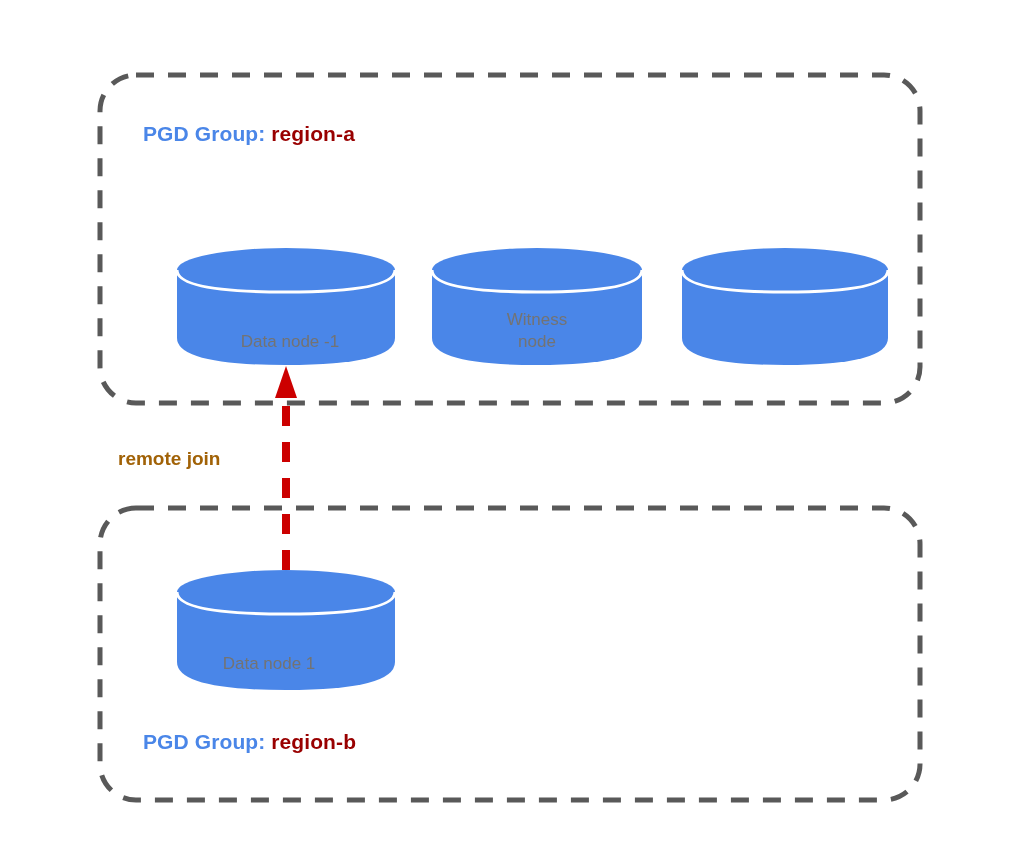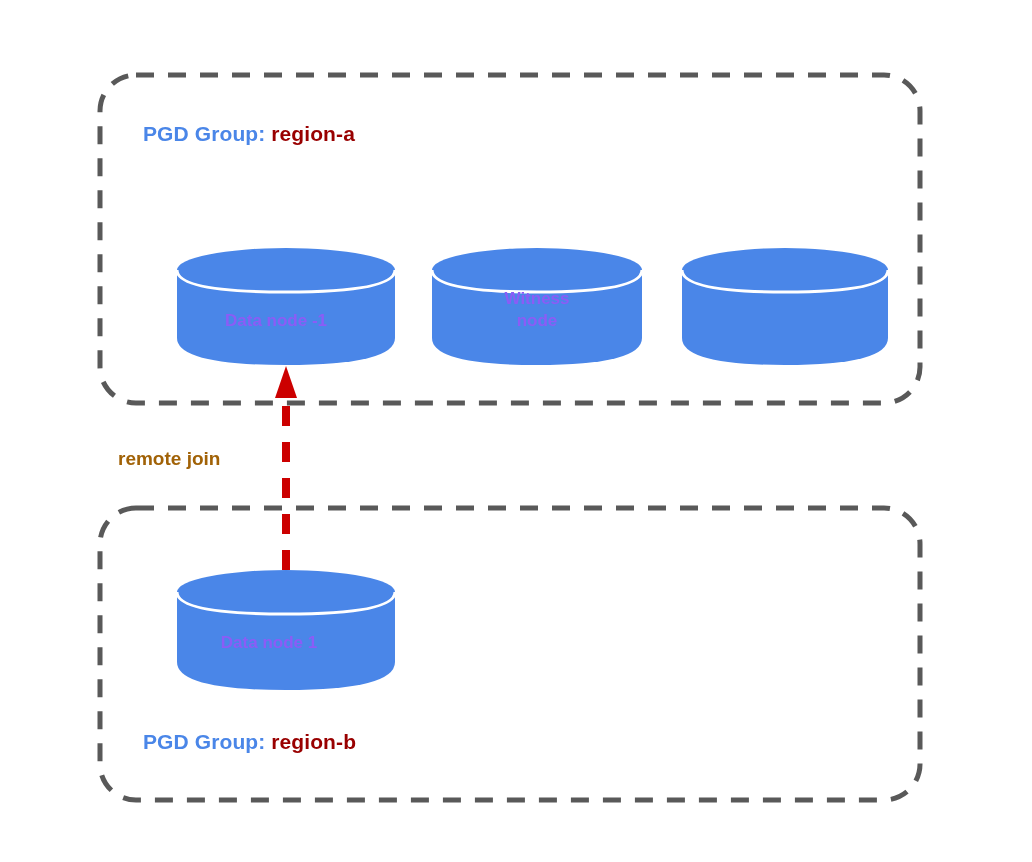--- a/index.html
+++ b/index.html
@@ -35,29 +35,30 @@
     line-height: 1;
   }
   .grp-label .lbl-prefix { color: #4a86e8; }
   .grp-label .lbl-name   { color: #990000; }
 
   #group-a-label { left: 143px; top: 123px; }
   #group-b-label { left: 143px; top: 731px; }
 
   .node-label {
     position: absolute;
-    color: #8b5cf6;
+    color: #737373;
     font-size: 17px;
-    font-weight: bold;
+    font-weight: normal;
     text-align: center;
     line-height: 22px;
     white-space: pre-line;
     pointer-events: none;
+    margin-top: 21px;
   }
-  #label-data-node-a1 { left: 180px; top: 310px; width: 192px; }
+  #label-data-node-a1 { left: 194px; top: 310px; width: 192px; }
   #label-witness-node { left: 432px; top: 288px; width: 210px; }
   #label-data-node-a2 { left: 682px; top: 310px; width: 206px; }
   #label-data-node-b1 { left: 177px; top: 632px; width: 184px; }
 
   #remote-join-label {
     position: absolute;
     left: 118px;
     top: 449px;
     color: #a16207;
     font-size: 19px;

